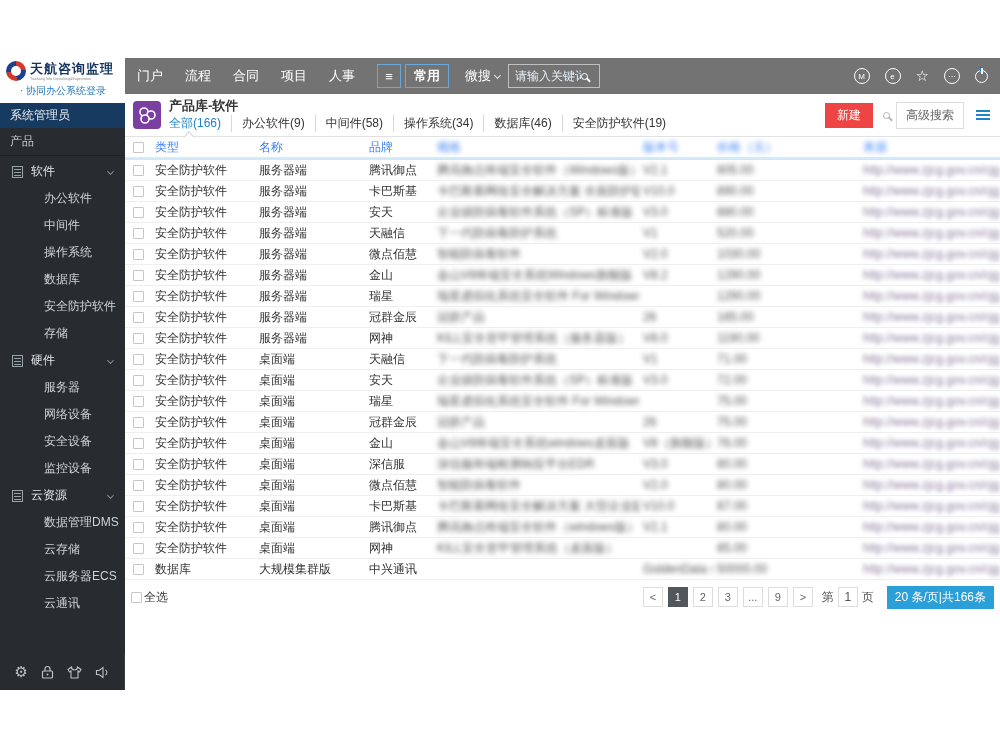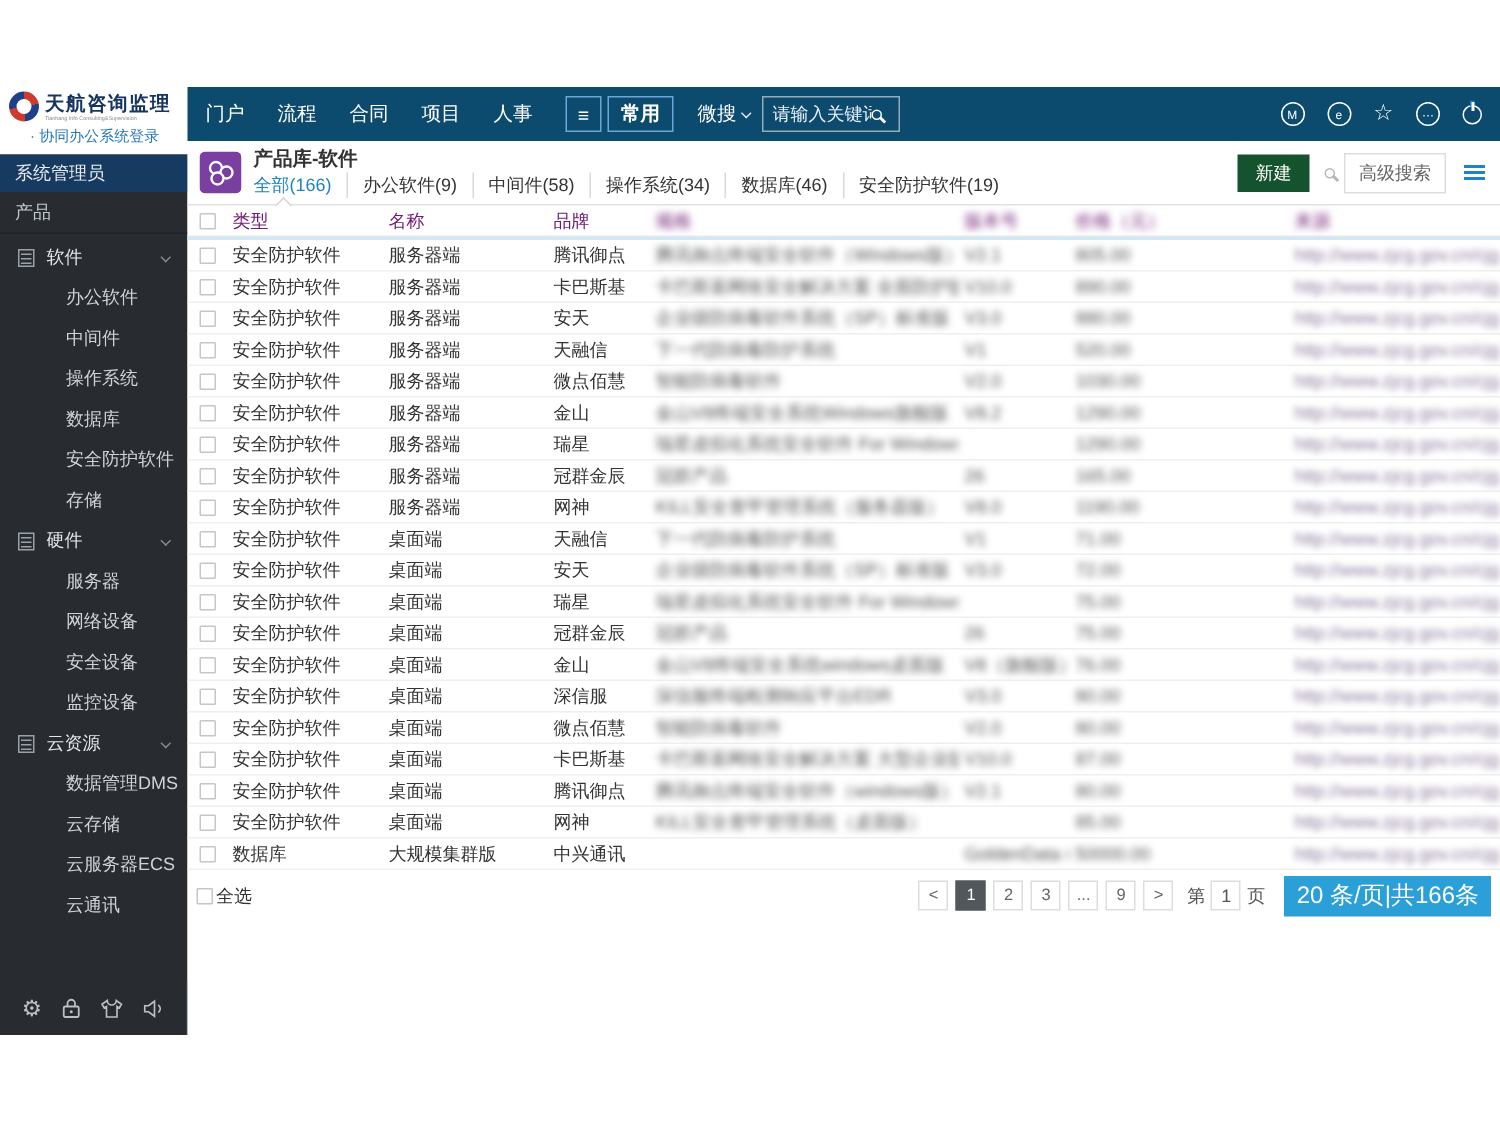--- a/index.html
+++ b/index.html
@@ -29,21 +29,21 @@
   .side-item.child .slabel { margin-left:0; }
   .gicon { width:11px; height:12px; border:1px solid #9aa2a9; position:relative; flex:none; }
   .gicon::before { content:''; position:absolute; left:1px; right:1px; top:2px; height:1px; background:#9aa2a9; box-shadow:0 3px 0 #9aa2a9, 0 6px 0 #9aa2a9; }
   .chev { width:5px; height:5px; border-right:1px solid #aeb4ba; border-bottom:1px solid #aeb4ba; transform:rotate(45deg); }
   .side-bottom { height:36px; flex:none; display:flex; align-items:center; justify-content:space-around; padding:0 8px; border-right:1px solid #3a3f45; }
   .sbi { color:#b9c0c6; display:flex; align-items:center; }
   .gear-glyph { font-size:15px; color:#b9c0c6; }
 
   
   .rightcol { flex:1; display:flex; flex-direction:column; min-width:0; }
-  .topbar { height:36px; background:#0c4a6e; display:flex; align-items:center; padding:0 12px; flex:none; color:#fff; }
+  .topbar { height:36px; background:#737373; display:flex; align-items:center; padding:0 12px; flex:none; color:#fff; }
   .nav-items { display:flex; align-items:center; gap:22px; font-size:13px; }
   .nav-item { cursor:pointer; }
   .nav-burger { width:24px; height:24px; border:1px solid #6ba7d8; display:flex; align-items:center; justify-content:center; margin-left:22px; font-size:13px; cursor:pointer; }
   .nav-common { height:24px; border:1px solid #6ba7d8; display:flex; align-items:center; padding:0 8px; margin-left:4px; font-size:13px; cursor:pointer;font-weight:bold; }
   .wesearch { display:flex; align-items:center; gap:4px; margin-left:16px; font-size:13px; cursor:pointer; }
   .wesearch .chev { border-color:#dce9f5; margin-top:-2px; }
   .top-search { display:flex; align-items:center; margin-left:8px; border:1px solid rgba(255,255,255,.55); height:24px; padding:0 6px; width:92px; }
   .top-search input { background:transparent; border:none; outline:none; color:#fff; font-size:12px; width:66px; font-family:inherit; }
   .top-search input::placeholder { color:#e8f1f9; }
   .mag { width:7px; height:7px; border:1.5px solid currentColor; border-radius:50%; position:relative; flex:none; }
@@ -61,29 +61,29 @@
   .chead-icon { width:28px; height:28px; flex:none; margin-right:8px; }
   .chead-text { display:flex; flex-direction:column; justify-content:center; gap:3px; }
   .ctitle { font-size:13px; font-weight:bold; color:#333; line-height:13px; }
   .tabs { display:flex; align-items:center; font-size:12px; }
   .tab { color:#333; cursor:pointer; position:relative; padding:0 10px; }
   .tab:first-child { padding-left:0; }
   .tab + .tab { border-left:1px solid #d8d8d8; }
   .tab.active { color:#1d84c8; }
   .tab.active::after { content:''; position:absolute; left:16px; bottom:-9px; width:7px; height:7px; background:#fff; border-left:1px solid #d5d5d5; border-top:1px solid #d5d5d5; transform:rotate(45deg); }
   .chead-right { margin-left:auto; display:flex; align-items:center; gap:10px; }
-  .btn-new { background:#14532d; color:#fff; font-size:12px; border:none; padding:4px 12px; cursor:pointer; font-family:inherit; }
+  .btn-new { background:#ef4444; color:#fff; font-size:12px; border:none; padding:4px 12px; cursor:pointer; font-family:inherit; }
   .adv-group { display:flex; align-items:center; gap:6px; color:#999; }
   .btn-adv { border:1px solid #ddd; background:#fff; color:#666; font-size:12px; padding:4px 9px; cursor:pointer; font-family:inherit; }
   .list-toggle { display:flex; flex-direction:column; gap:2px; cursor:pointer; padding:2px; }
   .list-toggle i { display:block; width:14px; height:2px; background:#1d84c8; }
 
   
   .table { flex:none; display:flex; flex-direction:column; font-size:12px; }
-  .hrow { display:flex; align-items:center; height:21px; color:#701a75; border-bottom:1px solid #e8e8e8; }
+  .hrow { display:flex; align-items:center; height:21px; color:#3b82f6; border-bottom:1px solid #e8e8e8; }
   .cellwrap { display:contents; }
   .cell, .hcell { padding:0 4px; white-space:nowrap; overflow:hidden; display:flex; align-items:center; height:100%; }
   .col-check { width:26px; flex:none; justify-content:center; }
   .col-type { width:104px; flex:none; }
   .col-name { width:110px; flex:none; }
   .col-brand { width:68px; flex:none; }
   .col-desc { width:206px; flex:none; }
   .col-ver { width:74px; flex:none; }
   .col-price { width:146px; flex:none; }
   .col-url { flex:1; min-width:0; }
@@ -95,21 +95,21 @@
   .blururl { filter:blur(2.2px); color:#8d7a9e; }
 
   
   .tfoot { height:34px; display:flex; align-items:center; padding:0 6px; font-size:12px; color:#333; }
   .selall { display:flex; align-items:center; gap:2px; }
   .pager { margin-left:auto; display:flex; align-items:center; gap:5px; }
   .pbtn { min-width:20px; height:20px; border:1px solid #ddd; background:#fff; color:#666; display:flex; align-items:center; justify-content:center; font-size:11px; cursor:pointer; padding:0 4px; }
   .pbtn.active { background:#52575c; border-color:#52575c; color:#fff; }
   .goto { display:flex; align-items:center; gap:4px; color:#555; margin-left:4px; }
   .goto .gbox { min-width:20px; height:20px; border:1px solid #ddd; display:flex; align-items:center; justify-content:center; }
-  .badge { background:#2a9fd8; color:#fff; padding:3px 8px; font-size:16px; margin-left:8px; }
+  .badge { background:#2a9fd8; color:#fff; padding:3px 8px; font-size:12px; margin-left:8px; }
 </style>
 </head>
 <body>
 
 <div class="app">
 
   <div class="leftcol">
     <div class="logo-area">
       <div class="logo-top">
         <span class="logo-ball"></span>

